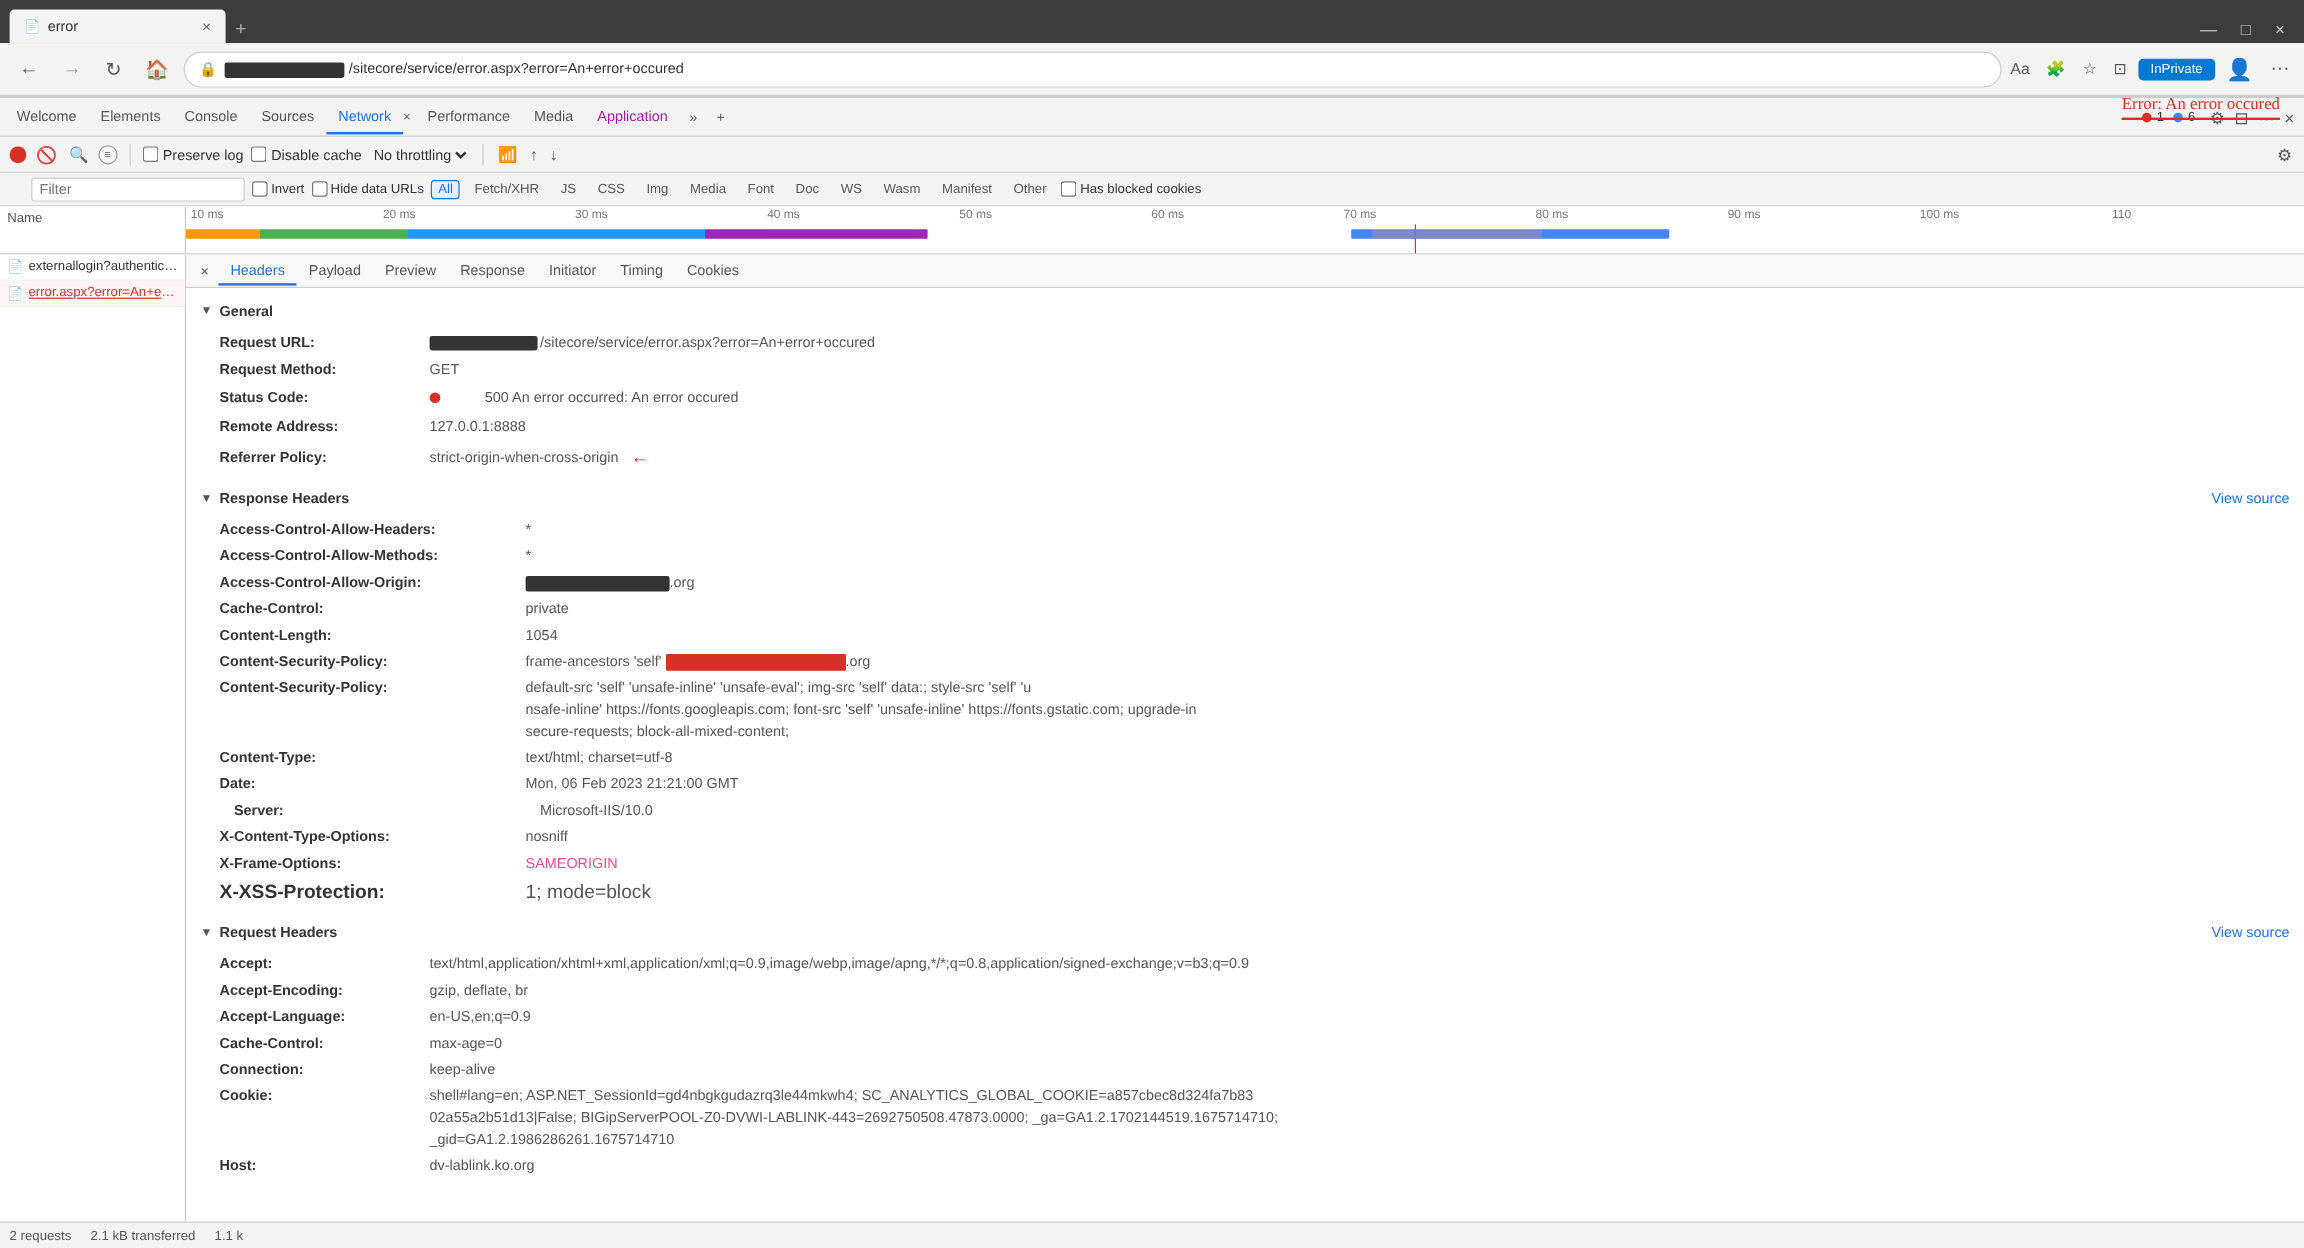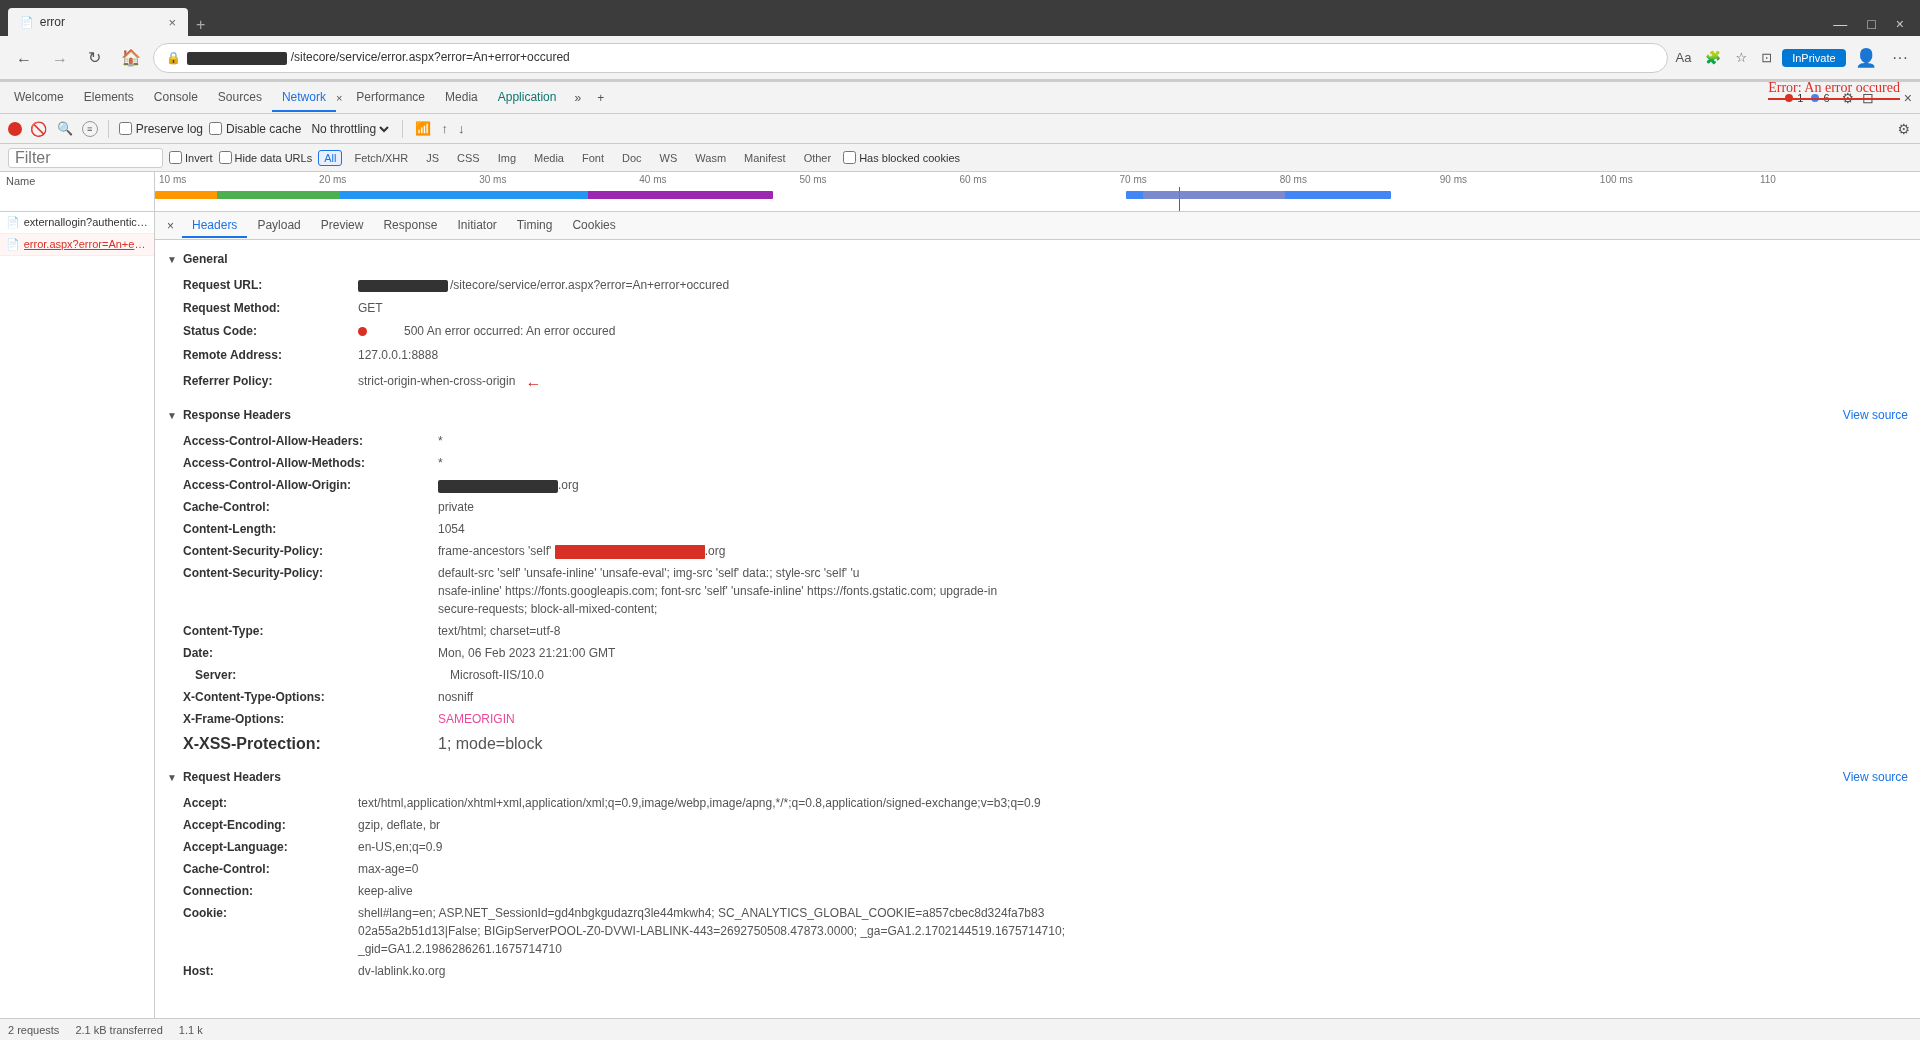--- a/index.html
+++ b/index.html
@@ -58,21 +58,21 @@
 
       <div style="display:flex; align-items:center; background:#f3f3f3; border-bottom:1px solid #ccc; height:32px; padding:0 4px;">
         <button style="padding:6px 10px; font-size:12px; color:#555; cursor:pointer; border:none; background:none; border-bottom:2px solid transparent;">Welcome</button>
         <button style="padding:6px 10px; font-size:12px; color:#555; cursor:pointer; border:none; background:none; border-bottom:2px solid transparent;">Elements</button>
         <button style="padding:6px 10px; font-size:12px; color:#555; cursor:pointer; border:none; background:none; border-bottom:2px solid transparent;">Console</button>
         <button style="padding:6px 10px; font-size:12px; color:#555; cursor:pointer; border:none; background:none; border-bottom:2px solid transparent;">Sources</button>
         <button style="padding:6px 10px; font-size:12px; color:#1a73e8; cursor:pointer; border:none; background:none; border-bottom:2px solid #1a73e8; font-weight:500;">Network</button>
         <span style="font-size:11px; color:#555; cursor:pointer; margin-right:4px;">×</span>
         <button style="padding:6px 10px; font-size:12px; color:#555; cursor:pointer; border:none; background:none; border-bottom:2px solid transparent;">Performance</button>
         <button style="padding:6px 10px; font-size:12px; color:#555; cursor:pointer; border:none; background:none; border-bottom:2px solid transparent;">Media</button>
-        <button style="padding:6px 10px; font-size:12px; color:#0f766e; cursor:pointer; border:none; background:none; border-bottom:2px solid transparent;">Application</button>
+        <button style="padding:6px 10px; font-size:12px; color:#a21caf; cursor:pointer; border:none; background:none; border-bottom:2px solid transparent;">Application</button>
         <button style="padding:6px 8px; font-size:12px; color:#555; cursor:pointer; border:none; background:none;">»</button>
         <button style="padding:6px 8px; font-size:12px; color:#555; cursor:pointer; border:none; background:none;">+</button>
         <div style="flex:1;"></div>
 
         <span style="display:flex; align-items:center; gap:4px; margin-right:8px;">
           <span style="width:8px; height:8px; border-radius:50%; background:#d93025; display:inline-block;"></span>
           <span style="font-size:11px; color:#333;">1</span>
         </span>
         <span style="display:flex; align-items:center; gap:4px; margin-right:8px;">
           <span style="width:8px; height:8px; border-radius:50%; background:#4285f4; display:inline-block;"></span>
@@ -106,21 +106,21 @@
         </select>
         <div style="width:1px; height:18px; background:#ccc; margin:0 4px;"></div>
         <button style="background:none; border:none; cursor:pointer; font-size:13px; color:#555; padding:2px;">📶</button>
         <button style="background:none; border:none; cursor:pointer; font-size:13px; color:#555; padding:2px;">↑</button>
         <button style="background:none; border:none; cursor:pointer; font-size:13px; color:#555; padding:2px;">↓</button>
         <div style="flex:1;"></div>
         <button style="background:none; border:none; cursor:pointer; font-size:14px; color:#555; padding:2px;">⚙</button>
       </div>
 
       <div style="display:flex; align-items:center; background:#f3f3f3; border-bottom:1px solid #ccc; padding:2px 8px; height:28px; gap:6px; flex-wrap:nowrap;">
-        <input type="text" placeholder="Filter" style="width: 155px; height: 20px; border: 1px solid rgb(204, 204, 204); font-size: 16px; padding: 0px 6px; border-radius: 3px;">
+        <input type="text" placeholder="Filter" style="width: 178px; height: 20px; border: 1px solid rgb(204, 204, 204); font-size: 12px; padding: 0px 6px; border-radius: 3px; margin-left: 18px;">
         <label style="display:flex; align-items:center; gap:3px; font-size:11px; color:#333; cursor:pointer; white-space:nowrap;">
           <input type="checkbox" style="">
           <span>Invert</span>
         </label>
         <label style="display:flex; align-items:center; gap:3px; font-size:11px; color:#333; cursor:pointer; white-space:nowrap;">
           <input type="checkbox" style="">
           <span>Hide data URLs</span>
         </label>
         <button style="font-size:11px; padding:1px 5px; border:1px solid transparent; border-radius:3px; cursor:pointer; background:#e8f0fe; color:#1a73e8; border-color:#1a73e8;">All</button>
         <button style="font-size:11px; padding:1px 5px; border:1px solid transparent; border-radius:3px; cursor:pointer; background:none; color:#555;">Fetch/XHR</button>

